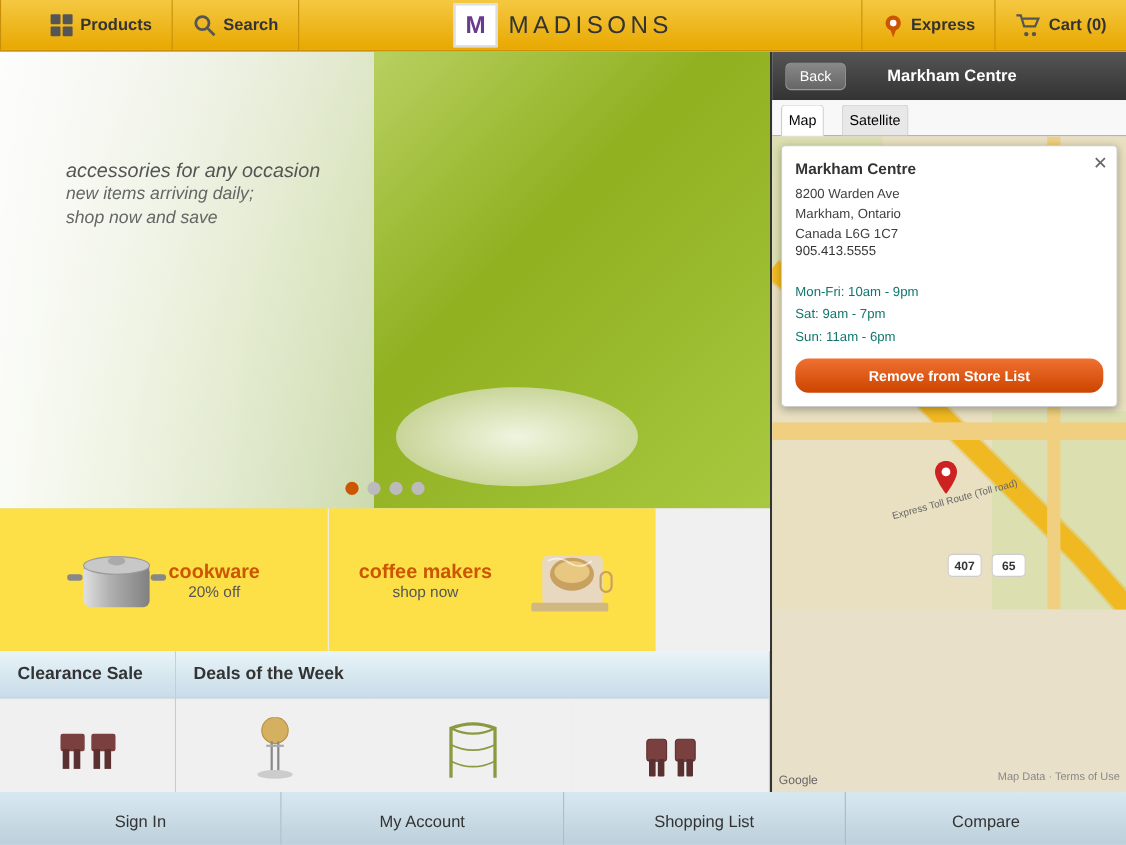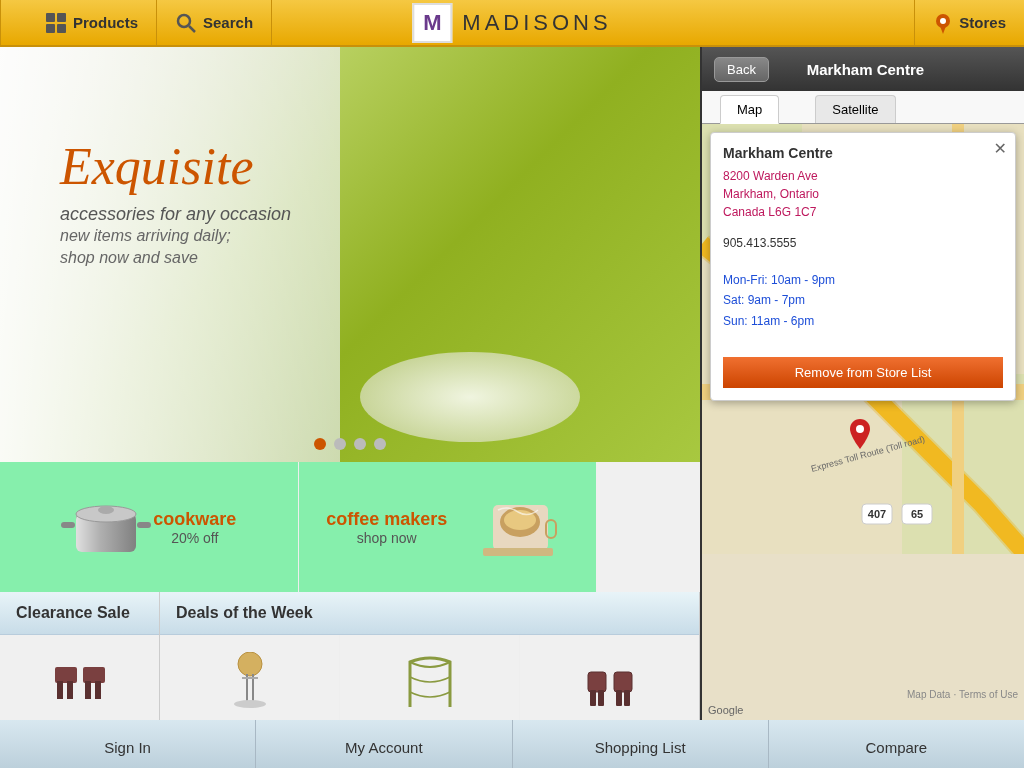--- a/index.html
+++ b/index.html
@@ -62,21 +62,21 @@
     .hero-title { font-size: 52px; color: #cc5500; font-style: italic; font-family: Georgia, serif; }
     .hero-sub { font-size: 18px; color: #555; font-style: italic; margin-top: 8px; }
     .hero-desc { font-size: 16px; color: #666; font-style: italic; line-height: 1.4; }
     .hero-dots { position: absolute; bottom: 12px; left: 50%; transform: translateX(-50%); display: flex; gap: 8px; z-index: 3; }
     .dot { width: 12px; height: 12px; border-radius: 50%; background: #bbb; cursor: pointer; }
     .dot.active { background: #cc5500; }
 
     
     #product-strip {
       width: 596px; height: 130px;
-      background: #86efac;
+      background: #fde047;
       display: flex;
     }
     .strip-item {
       flex: 1; display: flex; align-items: center; justify-content: center;
       gap: 12px; padding: 12px;
       border-right: 1px solid #eee;
       cursor: pointer;
     }
     .strip-item:last-child { border-right: none; gap: 31px; }
     .strip-text { text-align: center; }
@@ -128,22 +128,22 @@
     .map-back-btn {
       background: linear-gradient(to bottom, #888, #666);
       border: 1px solid #999;
       border-radius: 5px;
       padding: 4px 12px;
       color: white; font-size: 13px; cursor: pointer;
     }
     .map-title { color: white; font-size: 15px; font-weight: bold; flex: 1; text-align: center; }
     #map-tabs { display: flex; border-bottom: 1px solid #999; background: #f8f8f8; }
     .map-tab {
-      padding: 6px 16px; font-size: 13px; cursor: pointer;
-      border: 1px solid #ccc; border-bottom: none; margin: 4px 18px 0;
+      padding: 6px 6px; font-size: 13px; cursor: pointer;
+      border: 1px solid #ccc; border-bottom: none; margin: 4px 8px 0;
       background: #e8e8e8; border-radius: 4px 4px 0 0;
     }
     .map-tab.active { background: white; border-bottom: 1px solid white; margin-bottom: -1px; z-index: 1; }
     #map-visual {
       flex: 1; position: relative; overflow: hidden;
       background: #e8e0c8;
     }
     #info-popup {
       position: absolute; top: 8px; left: 8px; right: 8px;
       background: white;
@@ -151,36 +151,36 @@
       border-radius: 4px;
       padding: 12px;
       box-shadow: 0 2px 8px rgba(0,0,0,0.3);
       z-index: 5;
     }
     .info-close {
       position: absolute; top: 6px; right: 8px;
       font-size: 16px; cursor: pointer; color: #666;
     }
     .info-name { font-size: 14px; font-weight: bold; color: #333; margin-bottom: 6px; }
-    .info-addr { font-size: 12px; color: #be185d; line-height: 1.5; margin-bottom: 15px; }
+    .info-addr { font-size: 12px; color: #404040; line-height: 1.5; margin-bottom: 0; }
     .info-phone { font-size: 12px; color: #333; margin-bottom: 20px; }
-    .info-hours { font-size: 12px; color: #1d4ed8; line-height: 1.7; margin-bottom: 26px; }
+    .info-hours { font-size: 12px; color: #0f766e; line-height: 1.7; margin-bottom: 10px; }
     .remove-btn {
       width: 100%; padding: 8px;
       background: linear-gradient(to bottom, #f07030, #cc4400);
-      border: none; border-radius: 0;
-      color: white; font-weight: normal; font-size: 13px;
+      border: none; border-radius: 12px;
+      color: white; font-weight: bold; font-size: 13px;
       cursor: pointer;
     }
     .google-watermark {
       position: absolute; bottom: 4px; left: 6px;
       font-size: 11px; color: #666;
     }
     .map-terms {
-      position: absolute; bottom: 20px; right: 6px;
+      position: absolute; bottom: 8px; right: 6px;
       font-size: 10px; color: #888;
     }
     
     .map-person {
       position: absolute; top: 50px; left: 18px;
       width: 22px; height: 22px;
       background: #4488cc;
       border-radius: 3px;
       display: flex; align-items: center; justify-content: center;
       color: white; font-size: 14px;
@@ -259,35 +259,42 @@
     <span class="brand-name">MADISONS</span>
   </div>
 
   <div class="header-right">
     <div class="header-right-btn">
       <svg width="20" height="22" viewBox="0 0 20 22">
         <ellipse cx="10" cy="9" rx="7" ry="7" fill="#cc5500"></ellipse>
         <circle cx="10" cy="9" r="3" fill="white"></circle>
         <polygon points="7,14 10,22 13,14" fill="#cc5500"></polygon>
       </svg>
-      <span>Stores</span>
+      <span>Express</span>
+    </div>
+    <div class="header-right-btn">
+      <svg width="24" height="22" viewBox="0 0 24 22">
+        <path d="M1 2 h4 l3 10 h10 l3-7 H7" fill="none" stroke="#555" stroke-width="2"></path>
+        <circle cx="10" cy="19" r="2" fill="#555"></circle>
+        <circle cx="17" cy="19" r="2" fill="#555"></circle>
+      </svg>
+      <span>Cart (0)</span>
     </div>
   </div>
 </div>
 
 <div id="main">
 
   <div id="hero">
     <div class="hero-bg"></div>
     <div class="hero-visual-wrapper">
       <div class="aspar-bg"></div>
       <div class="plate-ellipse"></div>
     </div>
     <div class="hero-text">
-      <div class="hero-title">Exquisite</div>
       <div class="hero-sub">accessories for any occasion</div>
       <div class="hero-desc">
         new items arriving daily;<br>shop now and save
       </div>
     </div>
     <div class="hero-dots">
       <div class="dot active"></div>
       <div class="dot"></div>
       <div class="dot"></div>
       <div class="dot"></div>

